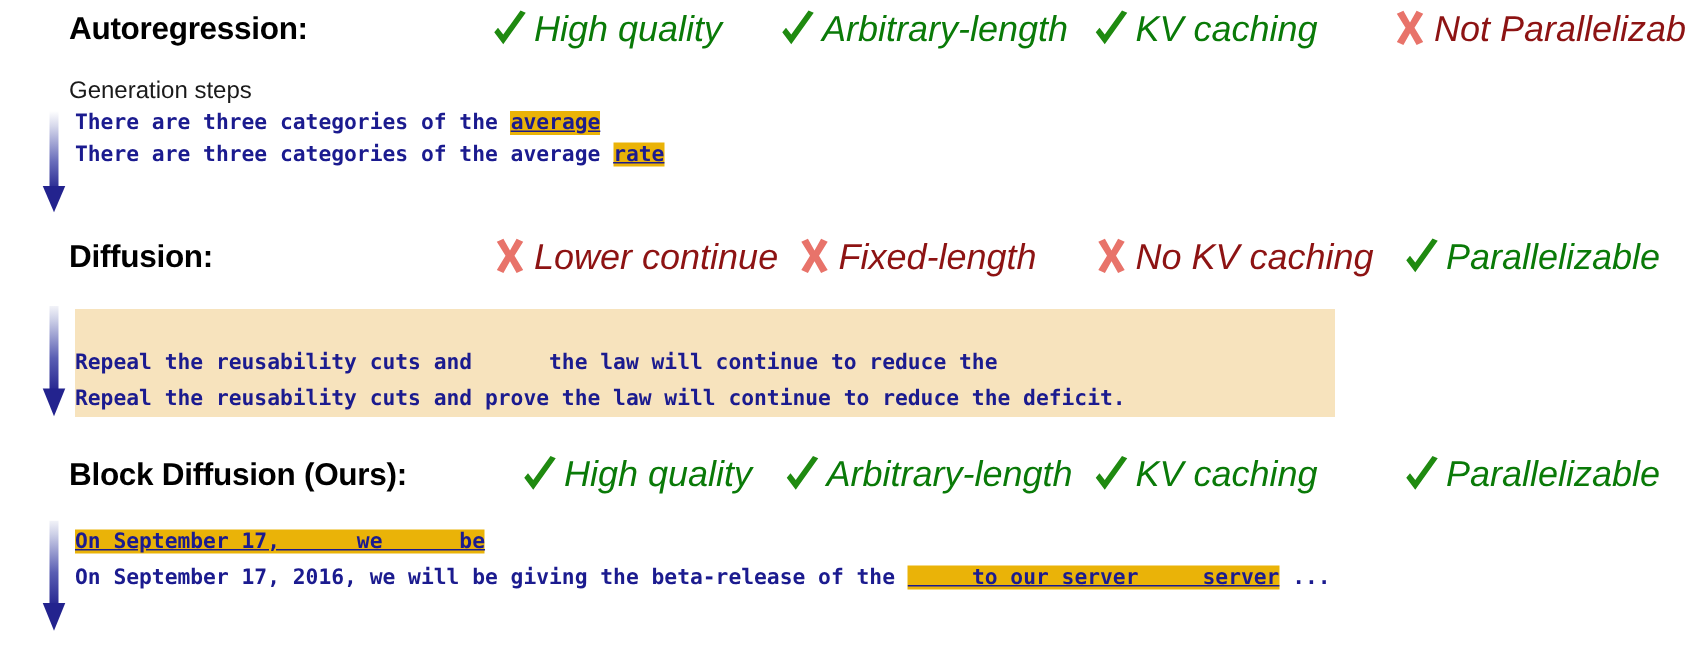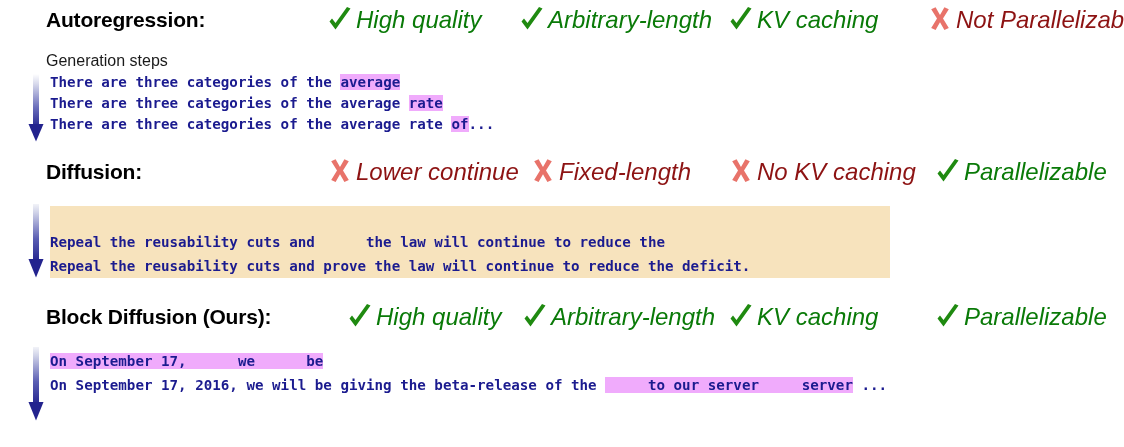--- a/index.html
+++ b/index.html
@@ -110,21 +110,22 @@
     height: 21px;
     line-height: 21px;
     font-family: "DejaVu Sans Mono", "Liberation Mono", monospace;
     font-size: 14.2px;
     font-weight: bold;
     color: #1b1b8f;
     white-space: pre;
     letter-spacing: 0px;
   }
   .hl {
-    background: #f0abfc;
+    background: #eab308;
+    text-decoration: underline;
   }
   .hlband {
     position: absolute;
     top: 0;
     height: 21px;
     background: #f7e3bd;
   }
   .tok { position: relative; }
   .plain { color: #1b1b8f; }
   .dots  { color: #1b1b8f; }
@@ -196,23 +197,20 @@
       </svg>
     </div>
 
     <div class="rows" style="top:64px;">
       <div class="row">
         <div class="line"><span class="tok plain">There are three categories of the </span><span class="tok hl">average</span></div>
       </div>
       <div class="row">
         <div class="line"><span class="tok plain">There are three categories of the average </span><span class="tok hl">rate</span></div>
       </div>
-      <div class="row">
-        <div class="line"><span class="tok plain">There are three categories of the average rate </span><span class="tok hl">of</span><span class="tok dots">...</span></div>
-      </div>
     </div>
 
   </div>
 
   <div class="section" id="section-diffusion">
 
     <div class="section-header">
       <div class="section-title">Diffusion:</div>
 
       <div class="features">

